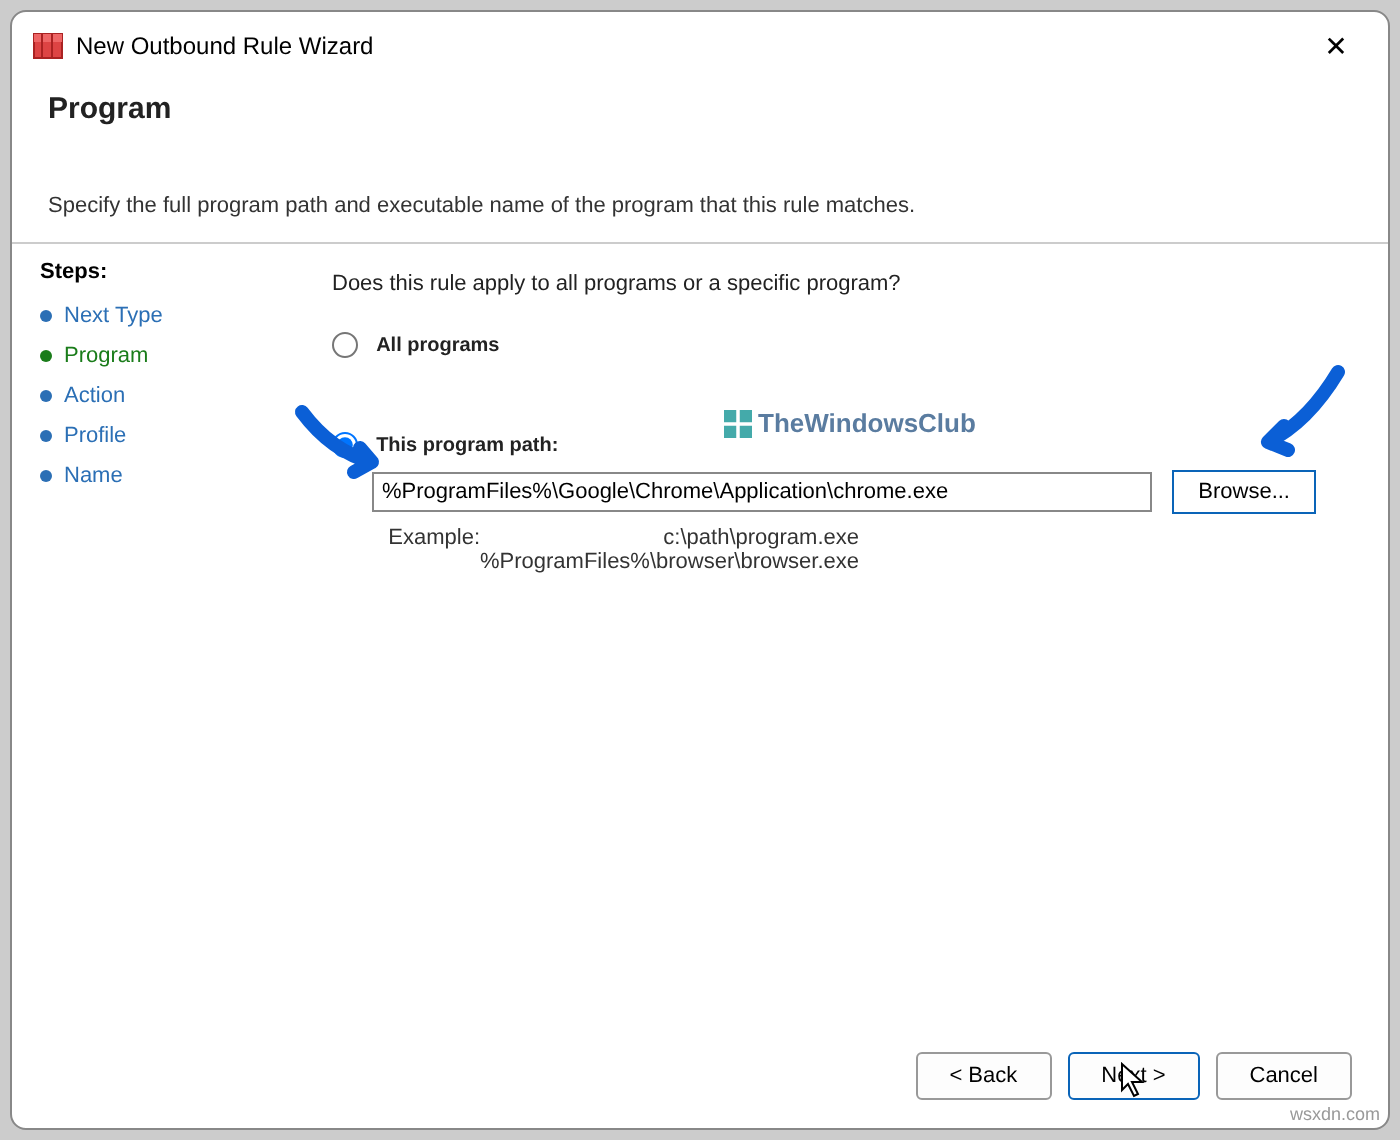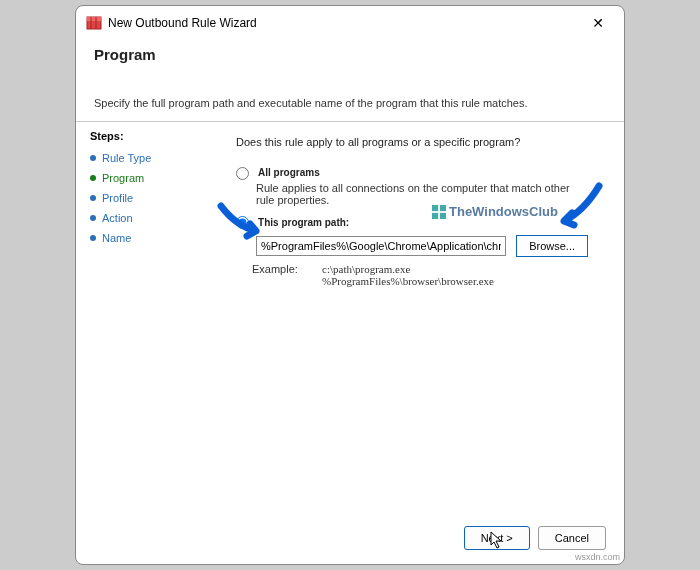--- a/index.html
+++ b/index.html
@@ -1,17 +1,17 @@
 <!DOCTYPE html>
 <html><head>
   <meta charset="utf-8">
   <style>
     * { box-sizing: border-box; margin: 0; padding: 0; font-family: 'Segoe UI', Tahoma, sans-serif; }
     body { background: #ccc; display: flex; justify-content: center; align-items: center; height: 570px; width: 700px; overflow: hidden; }
-    .window { width: 550px; height: 560px; background: #fff; border: 1px solid #888; border-radius: 8px; display: flex; flex-direction: column; position: relative; }
+    .window { width: 690px; height: 560px; background: #fff; border: 1px solid #888; border-radius: 8px; display: flex; flex-direction: column; position: relative; }
     .titlebar { height: 34px; display: flex; align-items: center; padding: 0 10px; border-bottom: none; }
     .titlebar .icon { width: 16px; height: 16px; margin-right: 6px; }
     .titlebar .title { font-size: 12px; flex: 1; }
     .titlebar .close { font-size: 14px; width: 32px; text-align: center; cursor: pointer; }
     .header { padding: 6px 18px 4px; }
     .header h1 { font-size: 15px; font-weight: 700; color: #222; margin-bottom: 4px; }
     .header p { font-size: 11px; color: #333; margin-top: 34px; }
     .divider { border-top: 1px solid #ccc; margin: 8px 0 0; }
     .body { flex: 1; display: flex; }
     .steps { width: 150px; padding: 8px 14px; }
@@ -24,23 +24,23 @@
     .steps li span.lbl { color: #1a7c1a; }
     .content { flex: 1; padding: 14px 36px 14px 10px; font-size: 11px; color: #222; position: relative; }
     .opt-group { margin-top: 18px; }
     .opt { margin: 8px 0 2px; }
     .opt label { font-weight: 700; font-size: 10px; }
     .opt input[type=radio] { margin-right: 6px; vertical-align: middle; }
     .opt-desc { font-size: 11px; margin-left: 20px; color: #333; }
     .path-row { display: flex; align-items: center; margin: 6px 0 6px 20px; gap: 10px; }
     .path-input { flex: 1; border: 1px solid #888; font-size: 11px; padding: 2px 4px; height: 20px; }
     .browse-btn { border: 1px solid #0a64b8; background: #fff; font-size: 11px; padding: 2px 12px; height: 22px; cursor: pointer; }
-    .example { display: flex; margin-left: 16px; font-size: 11px; color: #333; margin-top: 4px; }
+    .example { display: flex; margin-left: 4px; font-size: 11px; color: #333; margin-top: 4px; text-align: right; }
     .example .ex-label { width: 70px; }
-    .example .ex-vals { white-space: pre-line; font-family: Liberation Serif, serif; }
+    .example .ex-vals { white-space: pre-line; }
     .footer { padding: 10px 18px 14px; display: flex; justify-content: flex-end; gap: 8px; border-top: none; }
     .footer button { font-size: 11px; padding: 4px 16px; border: 1px solid #999; background: #fdfdfd; border-radius: 3px; cursor: pointer; height: 24px; }
     .footer button.primary { border: 1px solid #0a64b8; }
     .watermark-arrow { position: absolute; }
     .arrow1 { left: 140px; top: 190px; }
     .arrow2 { right: 20px; top: 175px; }
     .arrow-svg { width: 60px; height: 50px; }
     .twc { position: absolute; left: 310px; top: 198px; font-size: 13px; color: #5a7ca0; font-weight: 600; display:flex; align-items:center; gap:3px;padding-left:46px;}
     .twc-logo { width:14px; height:14px; }
     .cursor { position: absolute; right: 120px; bottom: 12px; font-size: 13px; }
@@ -68,69 +68,69 @@
     <p>Specify the full program path and executable name of the program that this rule matches.</p>
   </div>
   <div class="divider"></div>
 
   <div class="body">
     <div class="steps">
       <div class="steps-title">Steps:</div>
       <ul>
         <li class="active">
             <span class="bullet blue"></span>
-            <span class="lbl" style="color:#2b6fb5">Rule Type</span>
+            <span class="lbl" style="color:#2b6fb5">Next Type</span>
           </li>
         <li>
             <span class="bullet"></span>
             <span class="lbl">Program</span>
           </li>
         <li>
             <span class="bullet blue"></span>
-            <span class="lbl" style="color:#2b6fb5">Profile</span>
+            <span class="lbl" style="color:#2b6fb5">Action</span>
           </li>
         <li>
             <span class="bullet blue"></span>
-            <span class="lbl" style="color:#2b6fb5">Action</span>
+            <span class="lbl" style="color:#2b6fb5">Profile</span>
           </li>
         <li>
             <span class="bullet blue"></span>
             <span class="lbl" style="color:#2b6fb5">Name</span>
           </li>
       </ul>
     </div>
 
     <div class="content">
       <div>Does this rule apply to all programs or a specific program?</div>
 
       <div class="opt-group">
         <div class="opt">
           <input type="radio" name="prog" style="">
           <label>All programs</label>
         </div>
-        <div class="opt-desc">Rule applies to all connections on the computer that match other rule properties.</div>
 
-        <div class="opt" style="margin-top:10px">
+        <div class="opt" style="margin-top:37px">
           <input type="radio" name="prog" checked="" style="">
           <label>This program path:</label>
         </div>
         <div class="path-row">
           <input class="path-input" type="text" value="%ProgramFiles%\Google\Chrome\Application\chrome.exe" style="">
           <button class="browse-btn">Browse...</button>
         </div>
         <div class="example">
           <div class="ex-label">Example:</div>
           <div class="ex-vals">c:\path\program.exe
 %ProgramFiles%\browser\browser.exe</div>
         </div>
       </div>
     </div>
   </div>
 
   <div class="footer">
+    <button>&lt; Back</button>
     <button class="primary">Next &gt;</button>
     <button>Cancel</button>
   </div>
 
   <div class="watermark-arrow arrow1">
     <svg class="arrow-svg" viewBox="0 0 60 50">
         <path d="M5 10 Q 20 30 40 35 L34 28 M40 35 L31 40" stroke="#0b5fd6" stroke-width="7" fill="none" stroke-linecap="round" stroke-linejoin="round"></path>
       </svg>
   </div>
   <div class="watermark-arrow arrow2">

